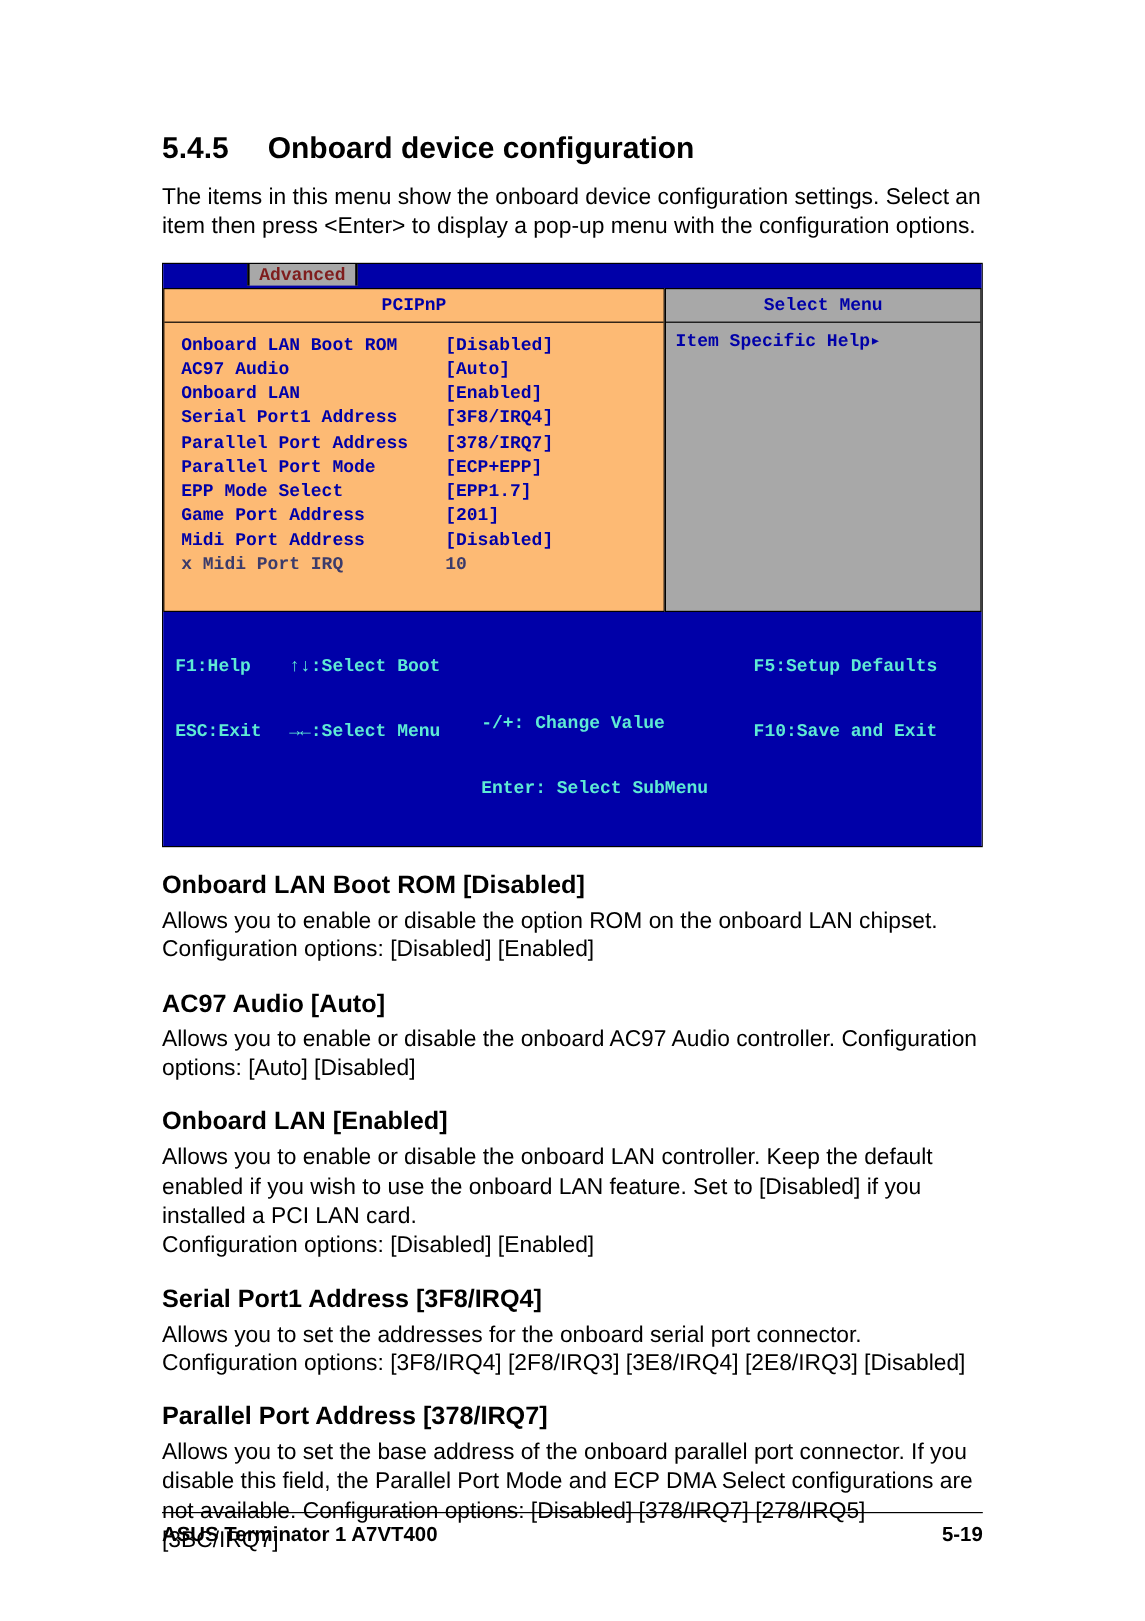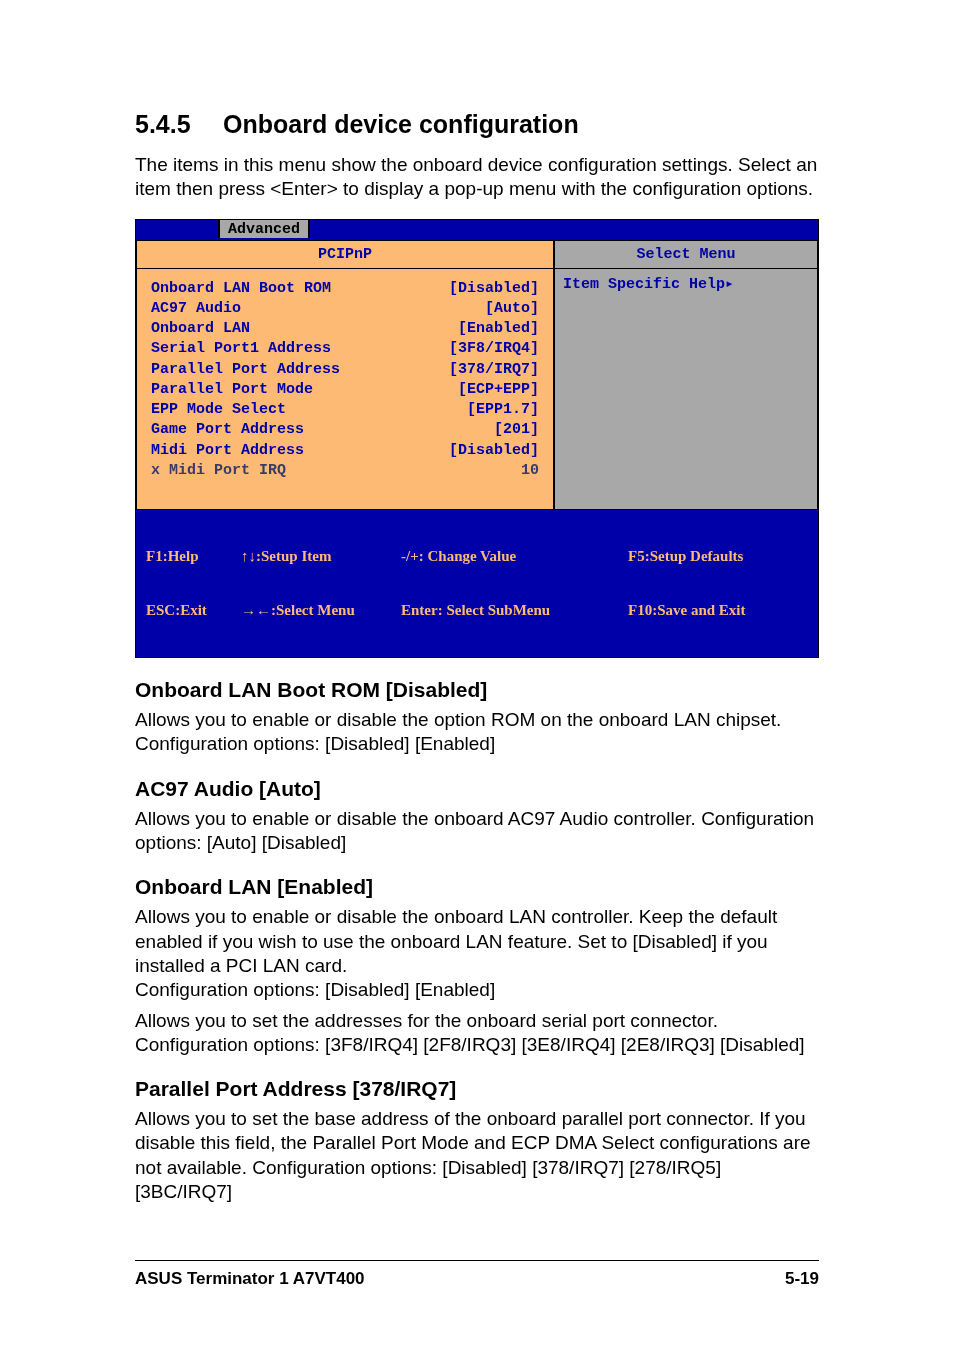--- a/index.html
+++ b/index.html
@@ -44,24 +44,24 @@
     line-height: 1.2;
     padding-top: 1px;
   }
   .bios-tabrow {
     background: #0000a8;
     height: 20px;
     position: relative;
   }
   .bios-tab {
     position: absolute;
-    left: 82px;
+    left: 70px;
     top: 0;
     background: #a8a8a8;
-    color: #000000;
+    color: #7f1d1d;
     font-family: "Courier New", monospace;
     font-size: 15px;
     font-weight: bold;
     padding: 1px 8px 0 8px;
     border-left: 2px solid #000;
     border-right: 2px solid #000;
   }
   .bios-main {
     display: flex;
     align-items: stretch;
@@ -91,45 +91,45 @@
     font-family: "Courier New", monospace;
     font-size: 15px;
     font-weight: bold;
     color: #0000a8;
   }
   .bios-row {
     display: flex;
     line-height: 1.35;
   }
   .bios-row .label { flex: 0 0 220px; white-space: pre; }
-  .bios-row .value { flex: 1; white-space: pre; text-align: right; }
+  .bios-row .value { flex: 1; white-space: pre; }
   .bios-row.disabled .label,
   .bios-row.disabled .value {
     color: #3b3b6b;
   }
   .bios-right-body {
     padding: 5px 8px;
     font-family: "Courier New", monospace;
     font-size: 15px;
     font-weight: bold;
     color: #0000a8;
   }
   .bios-footer {
     background: #0000a8;
-    color: #fdba74;
-    font-family: Liberation Serif, serif;
+    color: #5eead4;
+    font-family: Liberation Mono, monospace;
     font-size: 15px;
     font-weight: bold;
     display: flex;
     padding: 1px 10px 2px 10px;
     line-height: 1.2;
   }
   .bios-footer .col1 { flex: 0 0 95px; white-space: pre; }
   .bios-footer .col2 { flex: 0 0 160px; white-space: pre; }
-  .bios-footer .col3 { flex: 1; white-space: pre; }
+  .bios-footer .col3 { flex: 1; white-space: pre; margin-top: 48px; }
   .bios-footer .col4 { flex: 0 0 180px; white-space: pre; text-align: left; }
   .subhead {
     font-size: 21px;
     font-weight: bold;
     margin-top: 20px;
   }
   .subhead.first { margin-top: 20px; }
   .para {
     margin-top: 6px;
     font-size: 19px;
@@ -214,21 +214,21 @@
         <div class="bios-header">Select Menu</div>
         <div class="bios-right-body">Item Specific Help▸</div>
       </div>
     </div>
     <div class="bios-footer">
       <div class="col1">
         <div>F1:Help</div>
         <div>ESC:Exit</div>
       </div>
       <div class="col2">
-        <div>↑↓:Setup Item</div>
+        <div>↑↓:Select Boot</div>
         <div>→←:Select Menu</div>
       </div>
       <div class="col3">
         <div>-/+: Change Value</div>
         <div>Enter: Select SubMenu</div>
       </div>
       <div class="col4">
         <div>F5:Setup Defaults</div>
         <div>F10:Save and Exit</div>
       </div>
@@ -238,20 +238,21 @@
   <h3 class="subhead first">Onboard LAN Boot ROM [Disabled]</h3>
   <p class="para">Allows you to enable or disable the option ROM on the onboard LAN chipset. Configuration options: [Disabled] [Enabled]</p>
 
   <h3 class="subhead">AC97 Audio [Auto]</h3>
   <p class="para">Allows you to enable or disable the onboard AC97 Audio controller. Configuration options: [Auto] [Disabled]</p>
 
   <h3 class="subhead">Onboard LAN [Enabled]</h3>
   <p class="para" style="white-space:pre-line;">Allows you to enable or disable the onboard LAN controller. Keep the default enabled if you wish to use the onboard LAN feature. Set to [Disabled] if you installed a PCI LAN card.
 Configuration options: [Disabled] [Enabled]</p>
 
+  <h3 class="subhead">Serial Port1 Address [3F8/IRQ4]</h3>
   <p class="para">Allows you to set the addresses for the onboard serial port connector. Configuration options: [3F8/IRQ4] [2F8/IRQ3] [3E8/IRQ4] [2E8/IRQ3] [Disabled]</p>
 
   <h3 class="subhead">Parallel Port Address [378/IRQ7]</h3>
   <p class="para">Allows you to set the base address of the onboard parallel port connector. If you disable this field, the Parallel Port Mode and ECP DMA Select configurations are not available. Configuration options: [Disabled] [378/IRQ7] [278/IRQ5] [3BC/IRQ7]</p>
 
 </div>
 
 <div class="page-footer">
   <span>ASUS Terminator 1 A7VT400</span>
   <span>5-19</span>

